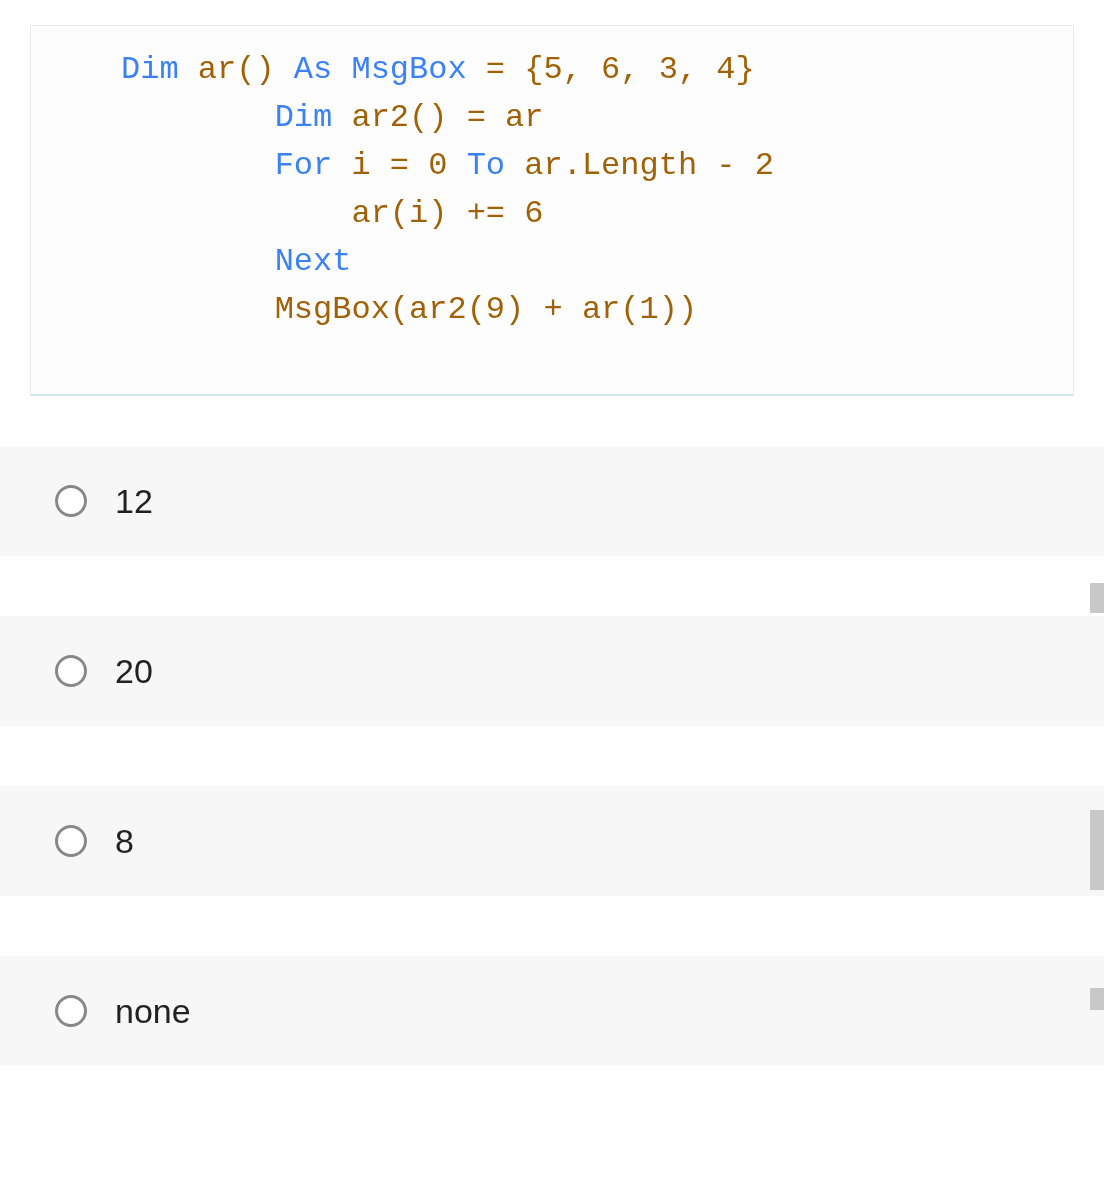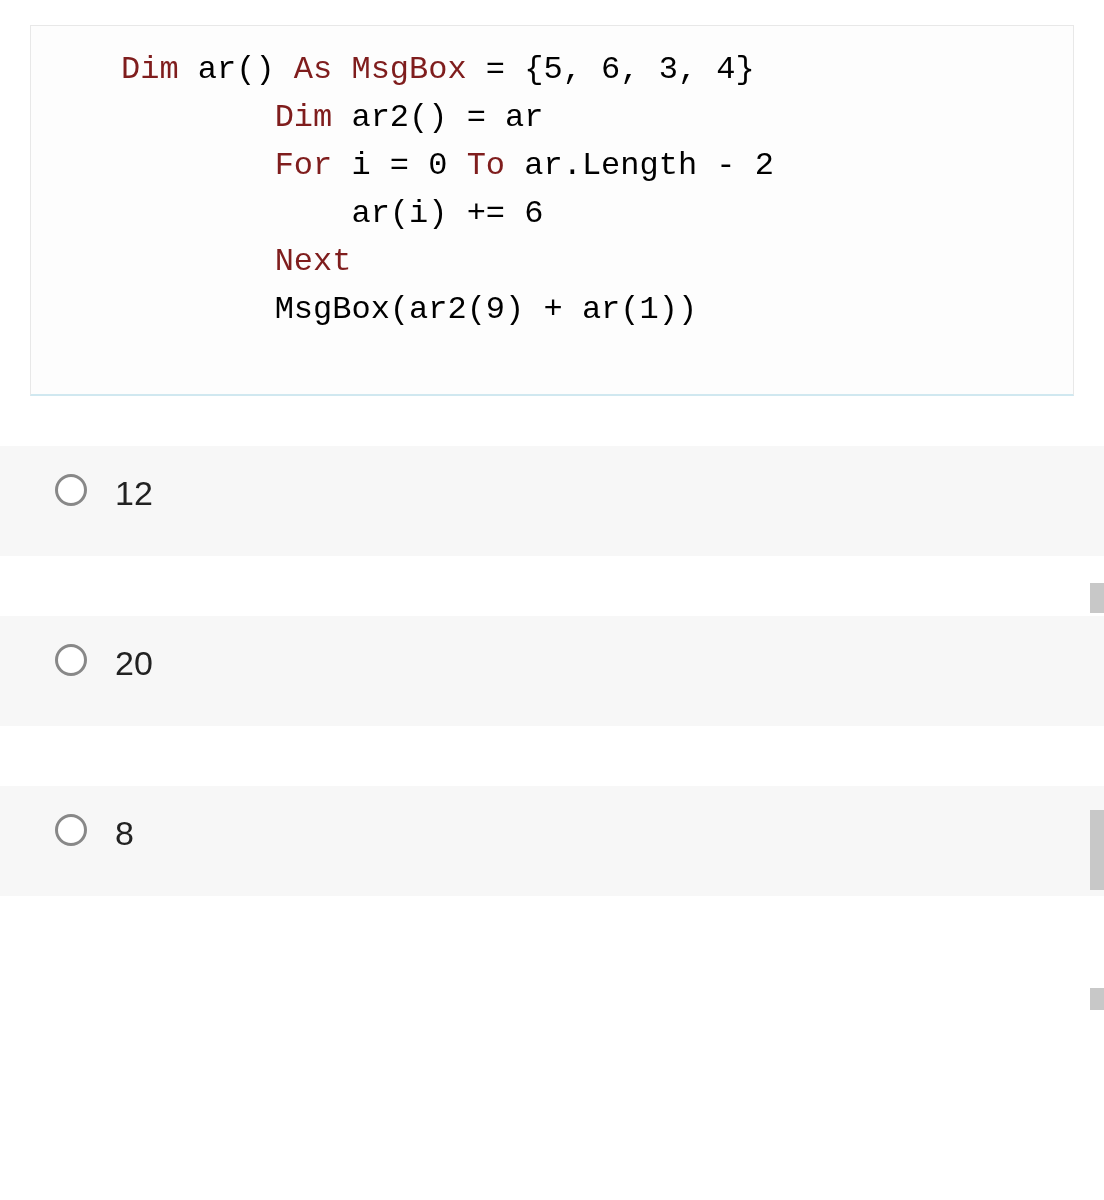--- a/index.html
+++ b/index.html
@@ -18,28 +18,28 @@
       margin: 25px 30px 30px 30px;
       background: #fdfdfd;
       border: 1px solid #e8e8e8;
       border-bottom: 2px solid #d0e8f0;
       padding: 20px 20px 60px 90px;
       font-family: Consolas, 'Courier New', monospace;
       font-size: 32px;
       line-height: 1.5;
       white-space: pre;
     }
-    .kw { color: #7f1d1d; }
-    .txt { color: #000000; }
+    .kw { color: #3b82f6; }
+    .txt { color: #a16207; }
     .options-container {
       margin-top: 50px;
     }
     .option {
       display: flex;
-      align-items: flex-start;
+      align-items: center;
       background: #f7f7f7;
       padding: 28px 30px 28px 55px;
       margin-bottom: 60px;
       min-height: 110px;
     }
     .option:last-child {
       margin-bottom: 40px;
     }
     .radio {
       width: 32px;
@@ -103,19 +103,23 @@
     <span class="option-label">12</span>
   </div>
   <div class="option">
     <div class="radio"></div>
     <span class="option-label">20</span>
   </div>
   <div class="option">
     <div class="radio"></div>
     <span class="option-label">8</span>
   </div>
+  <div class="option">
+    <div class="radio"></div>
+    <span class="option-label">none</span>
+  </div>
 </div>
 
 <div class="scrollbar-track">
   <div class="scrollbar-segment1"></div>
   <div class="scrollbar-segment2"></div>
   <div class="scrollbar-segment3"></div>
 </div>
 
 </body></html>

